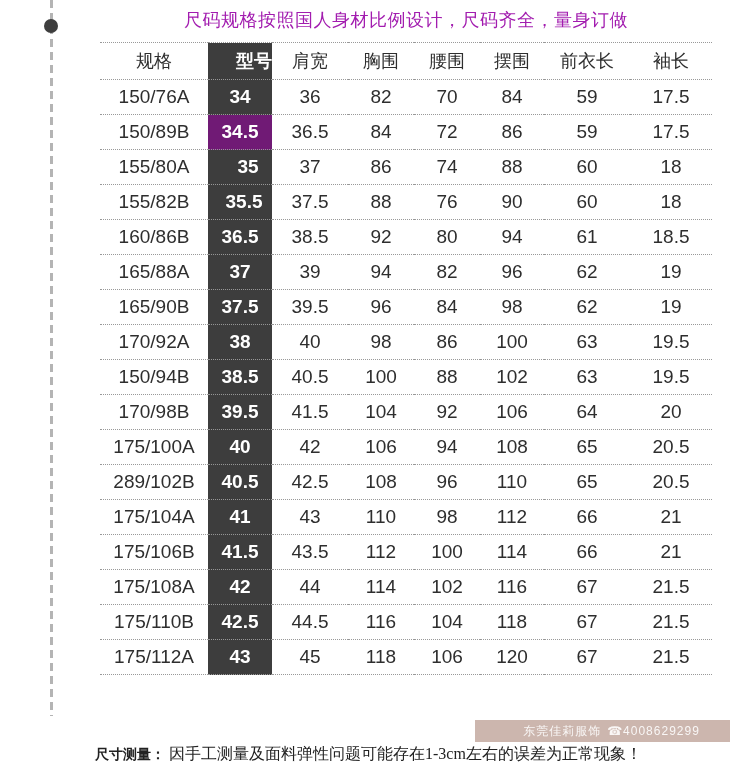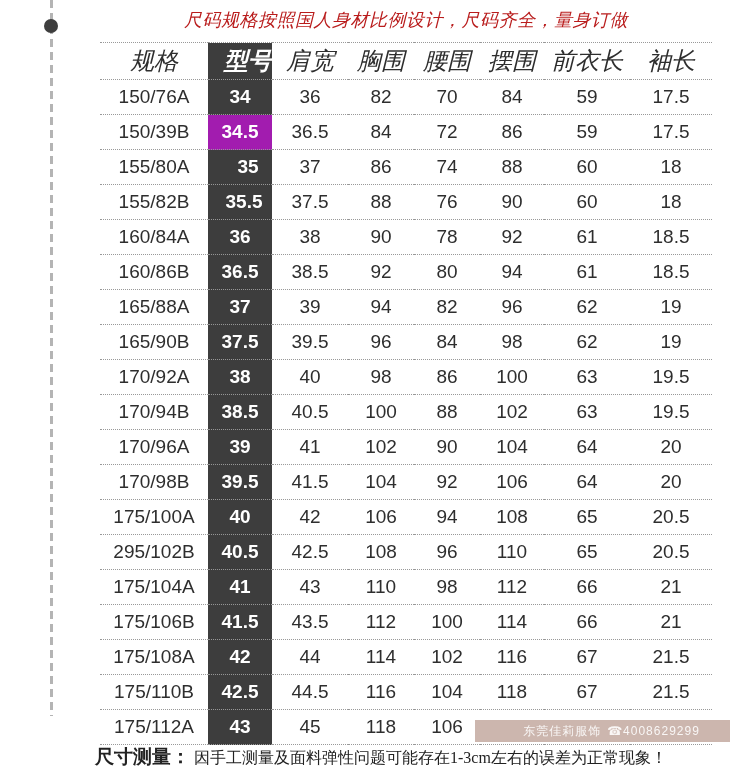--- a/index.html
+++ b/index.html
@@ -24,49 +24,49 @@
   }
   .size-table col.c0{width:108px}
   .size-table col.c1{width:64px}
   .size-table col.c2{width:76px}
   .size-table col.c3{width:66px}
   .size-table col.c4{width:66px}
   .size-table col.c5{width:64px}
   .size-table col.c6{width:86px}
   .size-table col.c7{width:82px}
   .size-table th{
-    height:36px;font-size:24px;font-weight:normal;
-    border-top:1px dotted #999;border-bottom:1px dotted #999;padding:0;font-style:italic;
+    height:36px;font-size:18px;font-weight:normal;
+    border-top:1px dotted #999;border-bottom:1px dotted #999;padding:0;
   }
   .size-table td{
     height:34px;font-size:19px;border-bottom:1px dotted #999;padding:0;
   }
   .size-table .dark{color:#ffffff;font-weight:bold;}
   .watermark{
     position:absolute;left:475px;top:720px;width:237px;height:22px;line-height:22px;
     text-align:center;color:rgba(255,255,255,.88);font-size:12px;font-weight:normal;
     letter-spacing:1px;white-space:nowrap;padding-left:18px;
   }
   .watermark .brand{margin-right:6px;}
   .footer{
     position:absolute;left:95px;top:744px;width:640px;color:#222;white-space:nowrap;
     font-family:"Liberation Serif","DejaVu Serif",serif;
   }
-  .f-label{font-size:19px;font-weight:bold;margin-right:4px;}
+  .f-label{font-size:14px;font-weight:bold;margin-right:4px;}
   .f-text{font-size:16px;}
 </style>
 </head>
 <body>
 
 <div>
 
   <div class="dash-line"></div>
   <div class="dot"></div>
 
-  <div class="title" style="color: #b91c1c; font-style: italic;">尺码规格按照国人身材比例设计，尺码齐全，量身订做</div>
+  <div class="title" style="color: #a21caf;">尺码规格按照国人身材比例设计，尺码齐全，量身订做</div>
 
   <table class="size-table">
     <colgroup>
         <col class="c0">
         <col class="c1">
         <col class="c2">
         <col class="c3">
         <col class="c4">
         <col class="c5">
         <col class="c6">
@@ -89,22 +89,22 @@
           <td>150/76A</td>
           <td class="dark" style="background: rgb(61, 61, 61);">34</td>
           <td>36</td>
           <td>82</td>
           <td>70</td>
           <td>84</td>
           <td>59</td>
           <td>17.5</td>
         </tr>
         <tr>
-          <td>150/39B</td>
-          <td class="dark" style="background: #a21caf; margin-left: 24px;">34.5</td>
+          <td>150/89B</td>
+          <td class="dark" style="background: #701a75; margin-left: 24px;">34.5</td>
           <td>36.5</td>
           <td>84</td>
           <td>72</td>
           <td>86</td>
           <td>59</td>
           <td>17.5</td>
         </tr>
         <tr>
           <td>155/80A</td>
           <td class="dark" style="background: rgb(61, 61, 61); padding-left: 16px;">35</td>
@@ -119,30 +119,20 @@
           <td>155/82B</td>
           <td class="dark" style="background: rgb(61, 61, 61); padding-left: 8px;">35.5</td>
           <td>37.5</td>
           <td>88</td>
           <td>76</td>
           <td>90</td>
           <td>60</td>
           <td>18</td>
         </tr>
         <tr>
-          <td>160/84A</td>
-          <td class="dark" style="background: rgb(61, 61, 61);">36</td>
-          <td>38</td>
-          <td>90</td>
-          <td>78</td>
-          <td>92</td>
-          <td>61</td>
-          <td>18.5</td>
-        </tr>
-        <tr>
           <td>160/86B</td>
           <td class="dark" style="background: rgb(61, 61, 61);">36.5</td>
           <td>38.5</td>
           <td>92</td>
           <td>80</td>
           <td>94</td>
           <td>61</td>
           <td>18.5</td>
         </tr>
         <tr>
@@ -169,38 +159,28 @@
           <td>170/92A</td>
           <td class="dark" style="background: rgb(61, 61, 61);">38</td>
           <td>40</td>
           <td>98</td>
           <td>86</td>
           <td>100</td>
           <td>63</td>
           <td>19.5</td>
         </tr>
         <tr>
-          <td>170/94B</td>
+          <td>150/94B</td>
           <td class="dark" style="background: rgb(61, 61, 61);">38.5</td>
           <td>40.5</td>
           <td>100</td>
           <td>88</td>
           <td>102</td>
           <td>63</td>
           <td>19.5</td>
-        </tr>
-        <tr>
-          <td>170/96A</td>
-          <td class="dark" style="background: rgb(61, 61, 61);">39</td>
-          <td>41</td>
-          <td>102</td>
-          <td>90</td>
-          <td>104</td>
-          <td>64</td>
-          <td>20</td>
         </tr>
         <tr>
           <td>170/98B</td>
           <td class="dark" style="background: rgb(61, 61, 61);">39.5</td>
           <td>41.5</td>
           <td>104</td>
           <td>92</td>
           <td>106</td>
           <td>64</td>
           <td>20</td>
@@ -209,21 +189,21 @@
           <td>175/100A</td>
           <td class="dark" style="background: rgb(61, 61, 61);">40</td>
           <td>42</td>
           <td>106</td>
           <td>94</td>
           <td>108</td>
           <td>65</td>
           <td>20.5</td>
         </tr>
         <tr>
-          <td>295/102B</td>
+          <td>289/102B</td>
           <td class="dark" style="background: rgb(61, 61, 61);">40.5</td>
           <td>42.5</td>
           <td>108</td>
           <td>96</td>
           <td>110</td>
           <td>65</td>
           <td>20.5</td>
         </tr>
         <tr>
           <td>175/104A</td>

